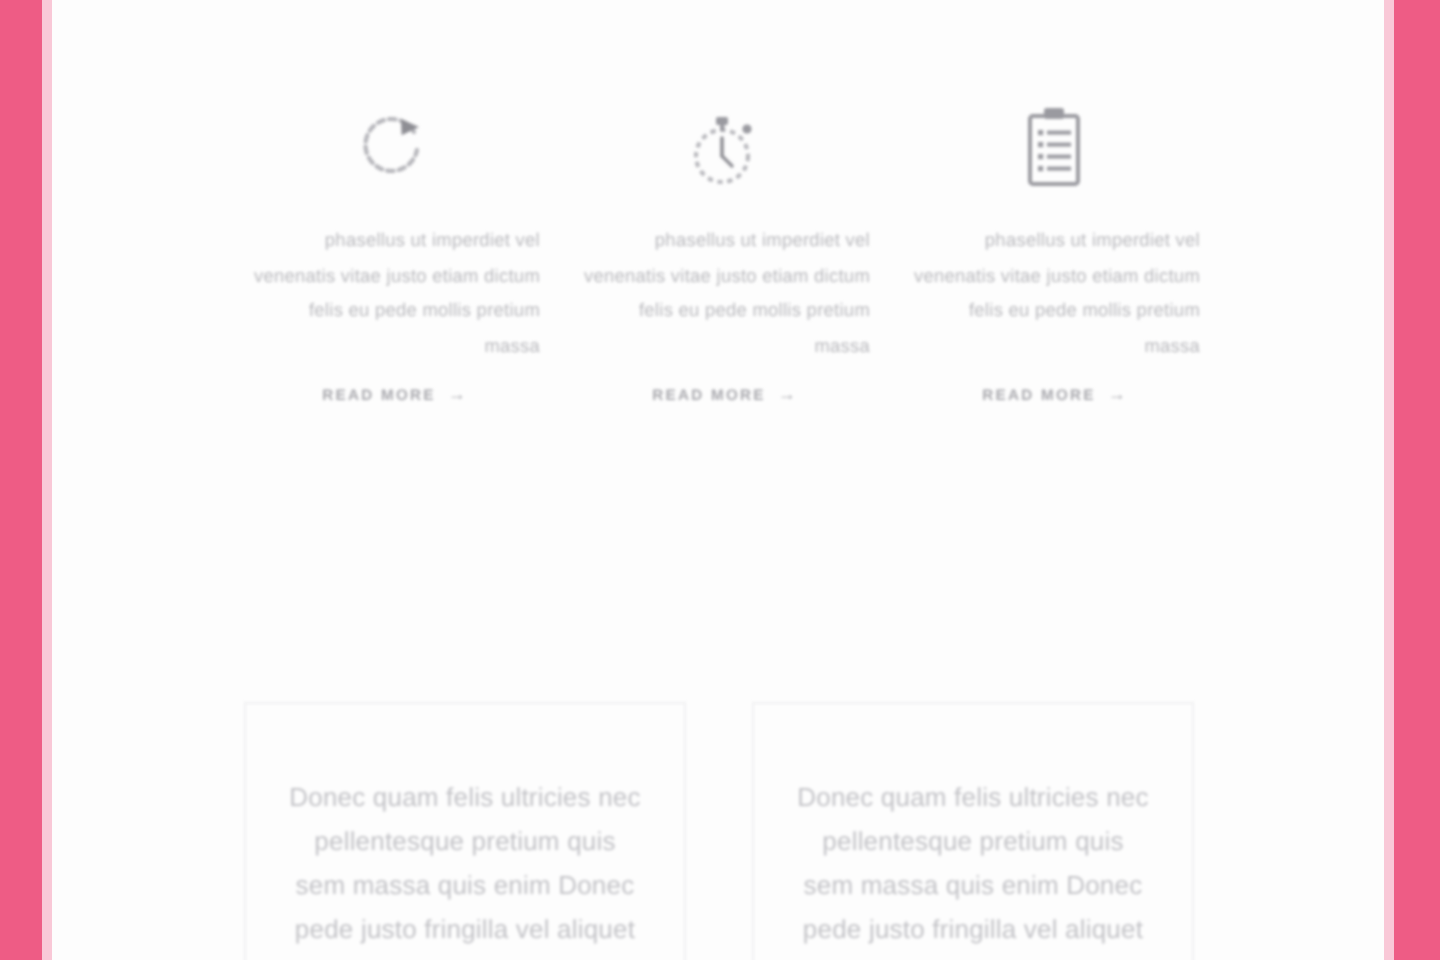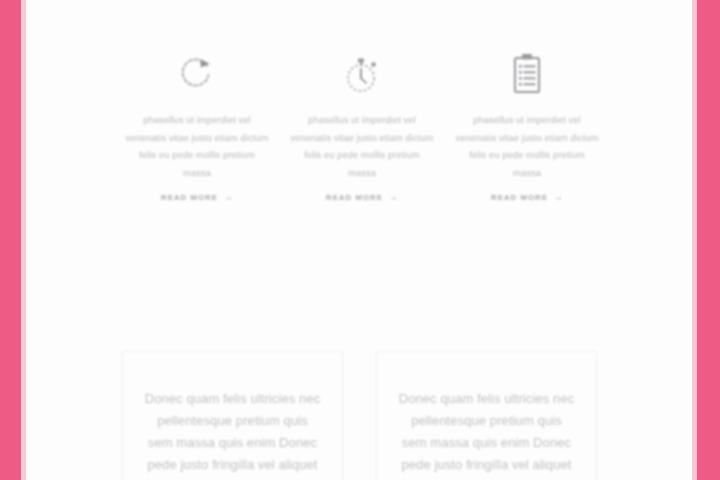--- a/index.html
+++ b/index.html
@@ -82,20 +82,21 @@
   }
   .feature-icon svg { display: block; }
 
   .feature-text {
     font-size: 9.2px;
     line-height: 17.5px;
     color: #b9b9bd;
     letter-spacing: .15px;
     padding: 0 2px;
     margin: 0;
+    text-align: right;
   }
 
   .read-more {
     margin-top: 11px;
     font-size: 7.6px;
     letter-spacing: 1.15px;
     color: #a9a9ae;
     font-weight: 700;
     display: inline-flex;
     gap: 6px;

